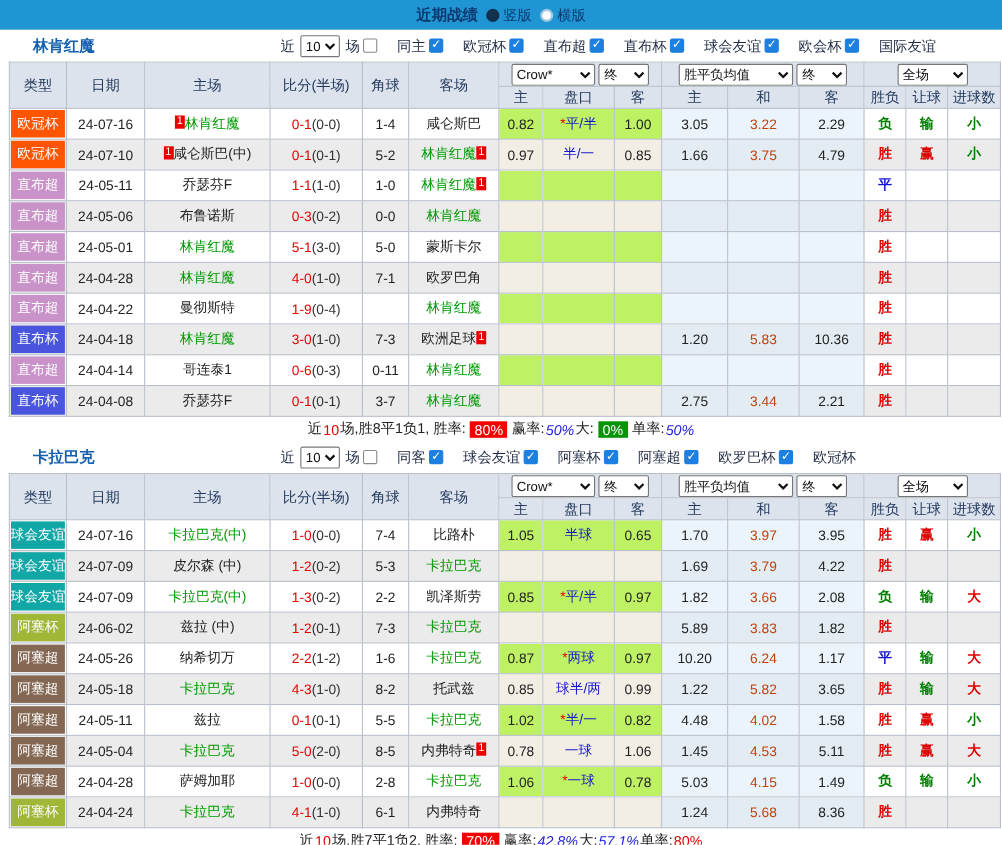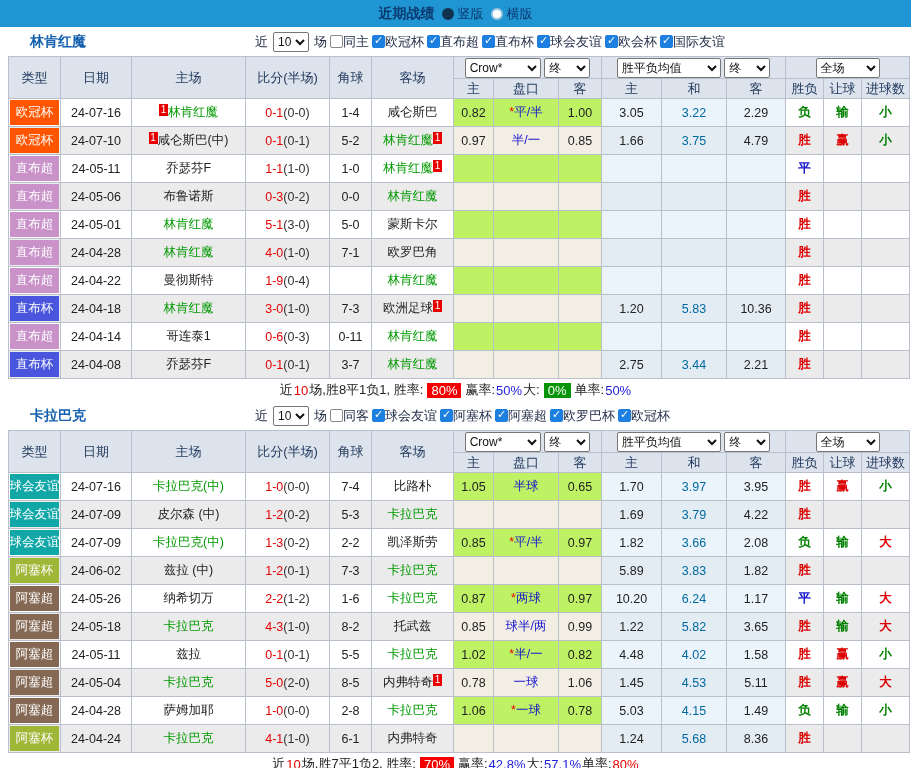--- a/index.html
+++ b/index.html
@@ -15,46 +15,46 @@
   .radio-label { color:#0a3a70; font-size:13px; }
 
   .section-head { height:29px; display:flex; align-items:center; padding-left:30px; }
   .team-title { color:#1460ae; font-weight:bold; font-size:14px; width:225px; }
   .filter { display:flex; align-items:center; gap:3px; font-size:13px; color:#1f2a44; }
   .filter select { margin:0 2px; }
   select { height:20px; font-size:12px; color:#111; background:#fff; border:1px solid #767676; border-radius:2px; }
   .checkbox { width:13px; height:13px; display:inline-block; background:#fff; border:1px solid #8a8a8a; border-radius:2px; position:relative; vertical-align:-2px; }
   .checkbox.checked { background:#1d7fe0; border-color:#1d7fe0; }
   .checkbox.checked::after { content:"✓"; position:absolute; left:1px; top:-2px; color:#fff; font-size:11px; font-weight:bold; }
-  .check-item { display:flex; align-items:center; gap:0; cursor:pointer; }
+  .check-item { display:flex; align-items:center; gap:18px; cursor:pointer; }
 
   table { border-collapse:collapse; table-layout:fixed; width:901px; margin-left:8px; font-size:12.5px; }
   th, td { border:1px solid #b9c0cb; text-align:center; overflow:hidden; white-space:nowrap; }
   thead th { background:#dde3ec; color:#223a5e; font-weight:normal; height:20px; font-size:13px; }
   thead tr.selrow th { height:22px; }
   tbody td { height:28px; color:#222; }
   tbody tr.odd  td { background:#fff; }
   tbody tr.even td { background:#ebebeb; }
   tbody tr.odd  td.cream { background:#bef264; }
   tbody tr.even td.cream { background:#f3eee4; }
   tbody tr.odd  td.pale  { background:#eaf4fa;margin-left:10px; }
   tbody tr.even td.pale  { background:#e2ecf2; }
   td.type { padding:1px; }
   .badge { height:100%; display:flex; align-items:center; justify-content:center; color:#fff; font-size:12.5px; }
   .team-green { color:#009900; }
   .score-main { color:#e60000; }
   .score-half { color:#333; }
   .hline { color:#1414cc; }
   .star { color:#e60000; font-style:normal; }
-  .avg-mid { color:#0369a1; }
+  .avg-mid { color:#c2410c; }
   .res { font-weight:bold; }
 
   .summary { height:22px; display:flex; align-items:center; justify-content:center; font-size:13px; color:#222; gap:1px; }
   .sum-red-text { color:#e60000; }
-  .sum-blue-text { color:#2222dd; }
+  .sum-blue-text { color:#2222dd;font-style:italic; }
   .sum-red-badge { background:#f40000; color:#fff; padding:0 4px; margin:0 3px; }
   .sum-green-badge { background:#089408; color:#fff; padding:0 4px; margin:0 3px; }
 </style>
 </head>
 <body>
 
 <div class="topbar">
   <span class="topbar-title">近期战绩</span>
   <span class="radio-wrap">
     <span class="radio checked"></span>

